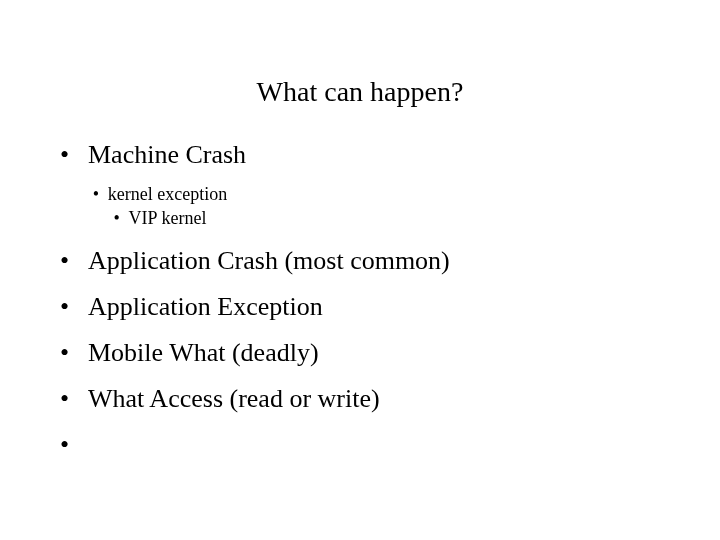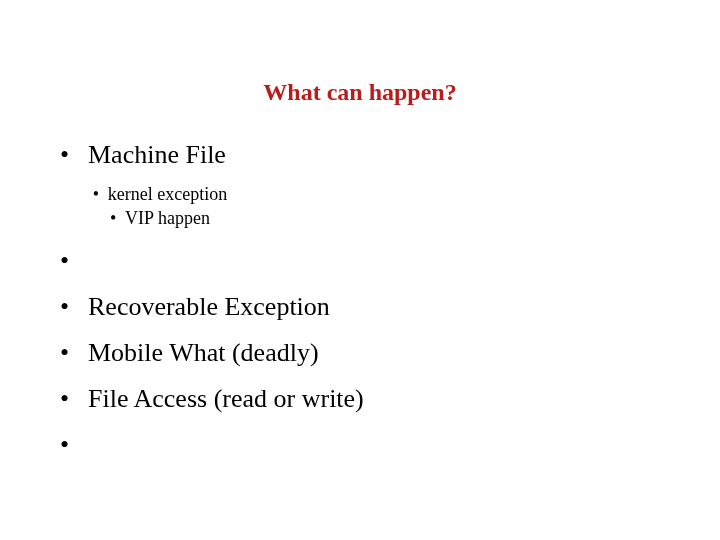--- a/index.html
+++ b/index.html
@@ -22,24 +22,24 @@
     background: #ffffff;
   }
 
   
   .slide-title {
     position: absolute;
     left: 0;
     top: 72px;
     width: 720px;
     text-align: center;
-    font-size: 24px;
+    font-size: 28px;
     line-height: 40px;
-    font-weight: bold;
-    color: #b91c1c;
+    font-weight: normal;
+    color: #000000;
     white-space: nowrap;
   }
 
   
   .body-area {
     position: absolute;
     left: 0;
     top: 138px;
     width: 720px;
   }
@@ -104,53 +104,54 @@
 <body>
 
 <div class="slide">
 
   <div class="slide-title">What can happen?</div>
 
   <div class="body-area">
 
     <div class="l1-item">
       <span class="bullet">•</span>
-      <span class="label">Machine File</span>
+      <span class="label">Machine Crash</span>
     </div>
 
     <div class="l2-group">
       <span class="l2-row">
         <span class="l2-item">
           <span class="bullet">•</span><span class="label">kernel exception</span>
         </span>
       </span>
       <span class="l2-row">
         <span class="l2-item">
-          <span class="bullet">•</span><span class="label">VIP happen</span>
+          <span class="bullet">•</span><span class="label">VIP kernel</span>
         </span>
       </span>
     </div>
 
     <div class="l1-item spaced">
       <span class="bullet">•</span>
+      <span class="label">Application Crash (most common)</span>
     </div>
 
     <div class="l1-item spaced">
       <span class="bullet">•</span>
-      <span class="label">Recoverable Exception</span>
+      <span class="label">Application Exception</span>
     </div>
 
     <div class="l1-item spaced">
       <span class="bullet">•</span>
       <span class="label">Mobile What (deadly)</span>
     </div>
 
     <div class="l1-item spaced">
       <span class="bullet">•</span>
-      <span class="label">File Access (read or write)</span>
+      <span class="label">What Access (read or write)</span>
     </div>
 
     <div class="l1-item spaced">
       <span class="bullet">•</span>
     </div>
 
   </div>
 </div>
 
 </body></html>

